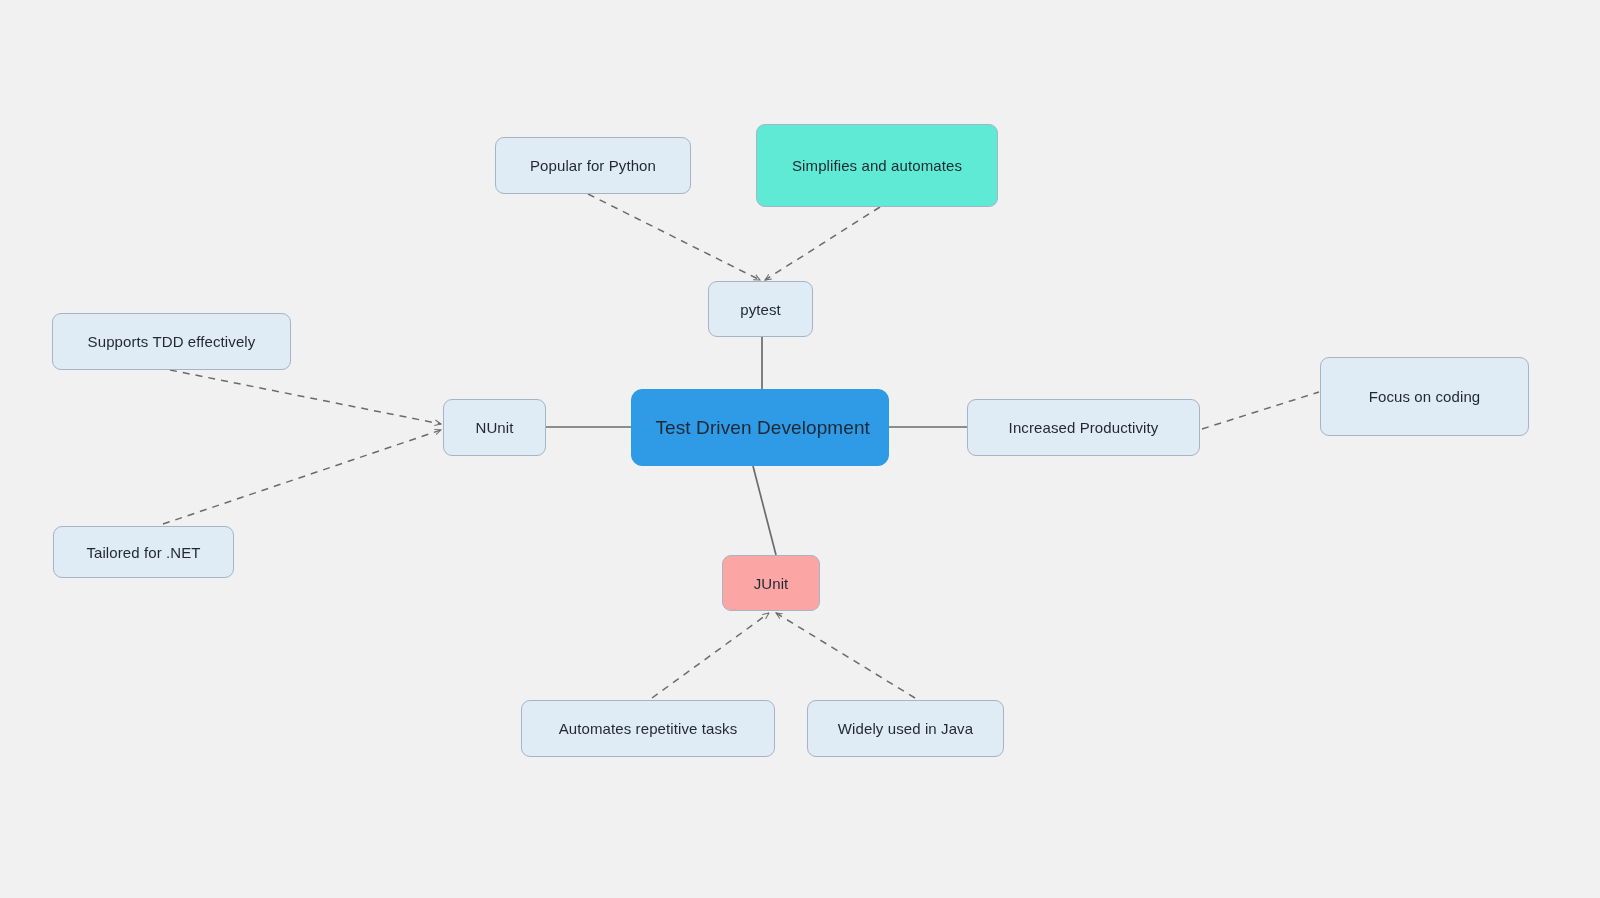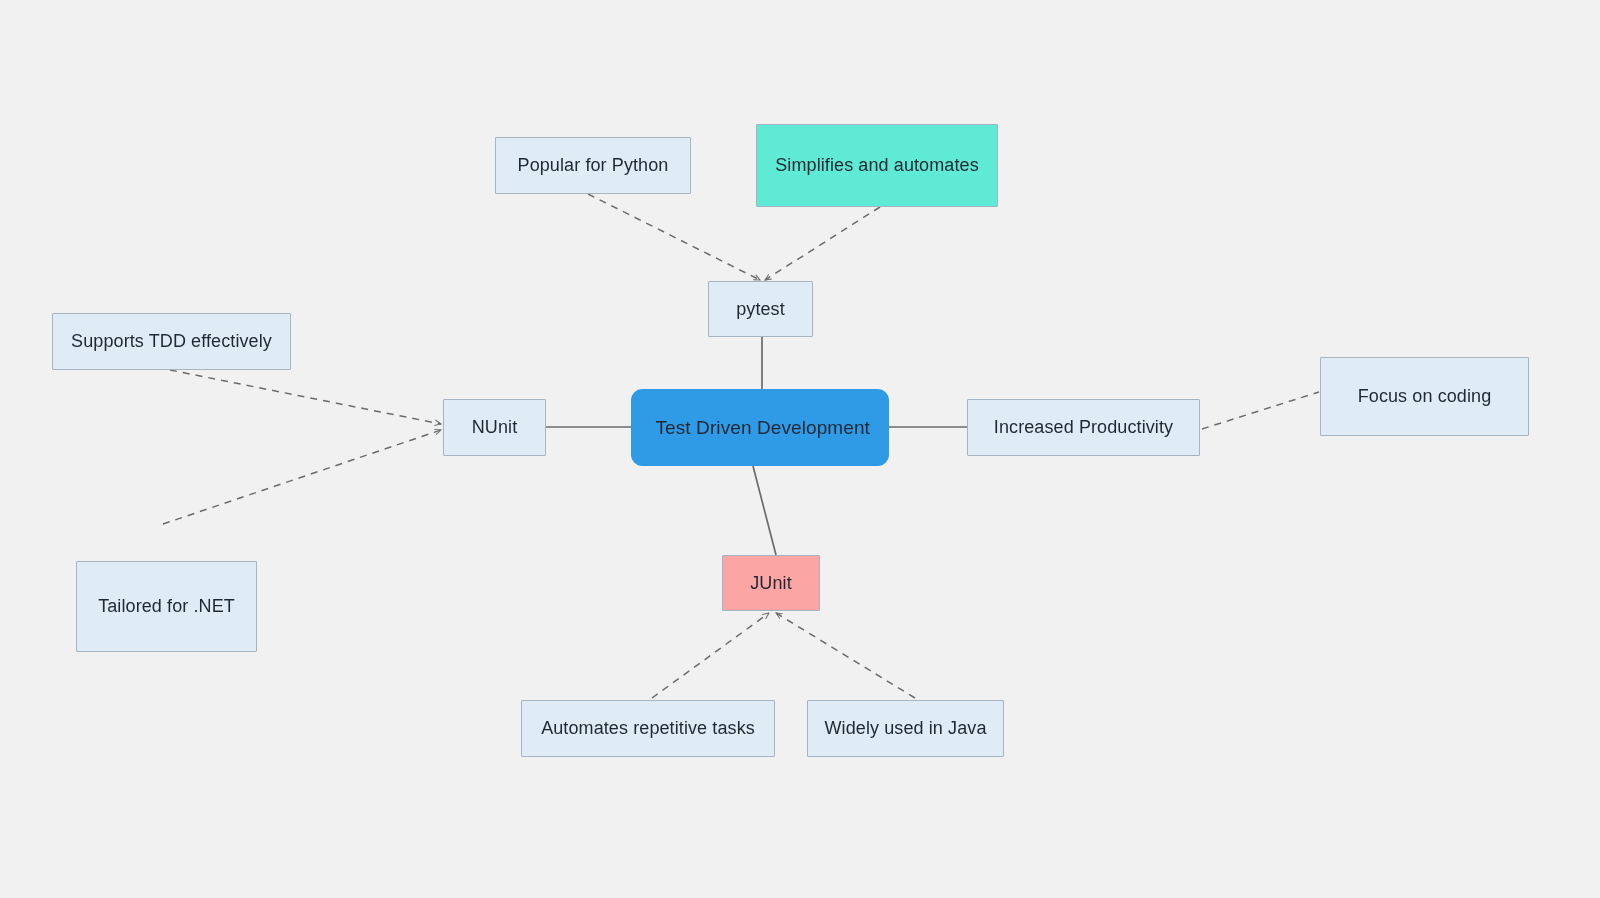--- a/index.html
+++ b/index.html
@@ -23,25 +23,25 @@
     width: 1600px;
     height: 898px;
     pointer-events: none;
   }
   .node {
     position: absolute;
     box-sizing: border-box;
     display: flex;
     align-items: center;
     justify-content: center;
-    border-radius: 1px;
+    border-radius: 9px;
     background: #dfebf5;
     border: 1px solid #a6b5c4;
     color: #1f2833;
-    font-size: 18px;
+    font-size: 15px;
     font-weight: 400;
     letter-spacing: 0.1px;
     white-space: nowrap;
     padding: 0 18px;
   }
   .node.root {
     background: #2f9ae6;
     border: 1px solid #2f9ae6;
     border-radius: 11px;
     color: #14212e;
@@ -88,21 +88,21 @@
       </div>
       <div class="node" style="left: 495px; top: 137px; width: 196px; height: 57px; background: rgb(223, 235, 245); border-color: rgb(166, 181, 196); color: rgb(31, 40, 51);">
         <span>Popular for Python</span>
       </div>
       <div class="node" style="left: 756px; top: 124px; width: 242px; height: 83px; background: #5eead4; border-color: rgb(166, 181, 196); color: rgb(31, 40, 51);">
         <span>Simplifies and automates</span>
       </div>
       <div class="node" style="left: 52px; top: 313px; width: 239px; height: 57px; background: rgb(223, 235, 245); border-color: rgb(166, 181, 196); color: rgb(31, 40, 51);">
         <span>Supports TDD effectively</span>
       </div>
-      <div class="node" style="left: 76px; top: 526px; width: 181px; height: 91px; background: rgb(223, 235, 245); border-color: rgb(166, 181, 196); color: rgb(31, 40, 51); margin-top: 35px;">
+      <div class="node" style="left: 53px; top: 526px; width: 181px; height: 52px; background: rgb(223, 235, 245); border-color: rgb(166, 181, 196); color: rgb(31, 40, 51);">
         <span>Tailored for .NET</span>
       </div>
       <div class="node" style="left: 1320px; top: 357px; width: 209px; height: 79px; background: rgb(223, 235, 245); border-color: rgb(166, 181, 196); color: rgb(31, 40, 51); align-items: center;">
         <span>Focus on coding</span>
       </div>
       <div class="node" style="left: 521px; top: 700px; width: 254px; height: 57px; background: rgb(223, 235, 245); border-color: rgb(166, 181, 196); color: rgb(31, 40, 51);">
         <span>Automates repetitive tasks</span>
       </div>
       <div class="node" style="left: 807px; top: 700px; width: 197px; height: 57px; background: rgb(223, 235, 245); border-color: rgb(166, 181, 196); color: rgb(31, 40, 51);">
         <span>Widely used in Java</span>

